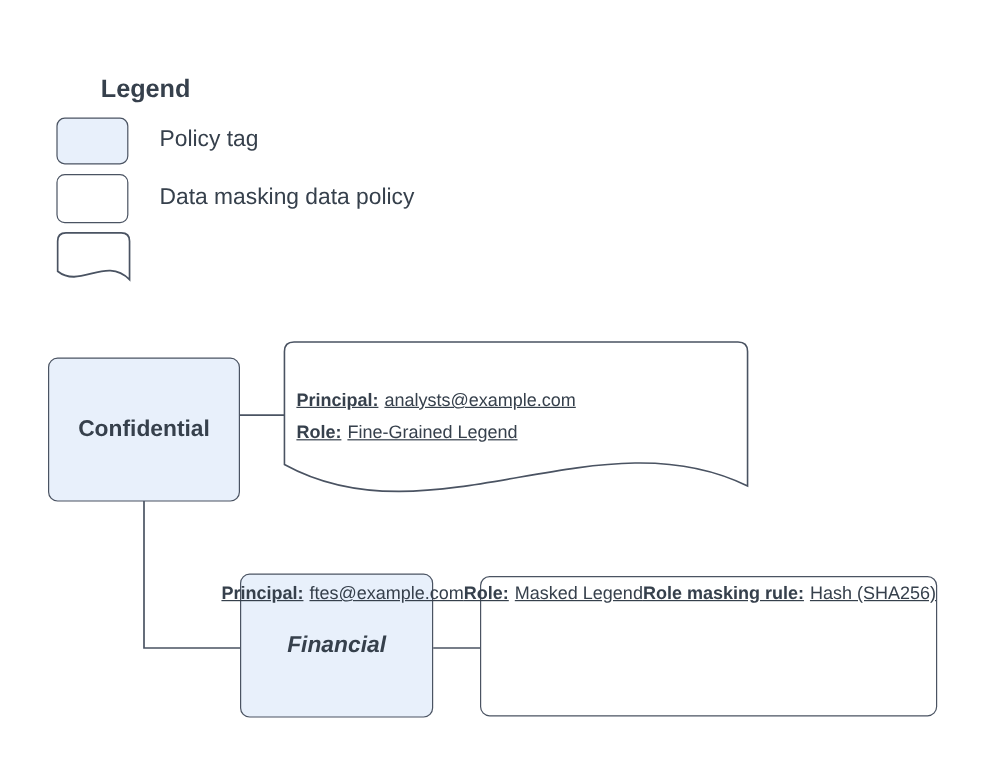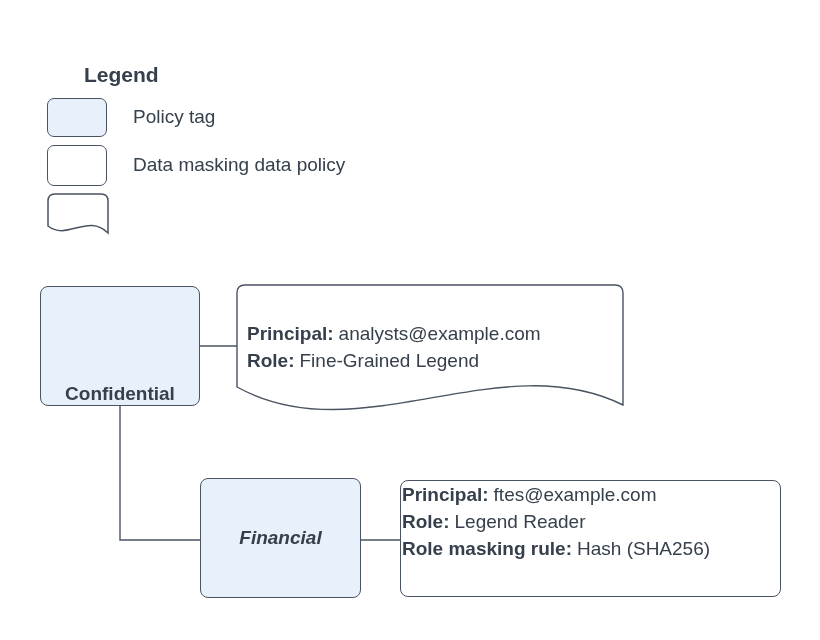--- a/index.html
+++ b/index.html
@@ -54,47 +54,48 @@
   .tag-node {
     background: var(--policy-tag-fill);
     border: 1.5px solid var(--stroke-color);
     border-radius: 8px;
     display: flex;
     align-items: center;
     justify-content: center;
     font-size: 19px;
     font-weight: 700;
   }
-  .node-confidential { left: 40px; top: 286px; width: 160px; height: 120px; align-items: flex-end; }
+  .node-confidential { left: 40px; top: 298px; width: 160px; height: 120px; }
   .node-financial   { left: 200px; top: 478px; width: 161px; height: 120px; font-style: italic; }
 
   .doc-shape {
     left: 236px; top: 284px; width: 388px; height: 132px;
     color: var(--stroke-color);
   }
   .doc-shape svg { position: absolute; left: 0; top: 0; }
   .doc-text {
     position: absolute;
     left: 11px; top: 36px;
     color: var(--text-color);
   }
   .policy-box {
     left: 400px; top: 480px; width: 381px; height: 117px;
     background: var(--shape-fill);
     border: 1.5px solid var(--stroke-color);
     border-radius: 8px;
     display: flex;
-    flex-direction: column;
-    justify-content: flex-start;
+    flex-direction: row;
+    justify-content: flex-end;
     padding-left: 1px;
   }
   .kv-line {
-    font-size: 19px;
+    font-size: 15px;
     line-height: 27px;
     white-space: nowrap;
+    text-decoration: underline;
   }
   .kv-key { font-weight: 700; margin-right: 5px; }
 
   .connectors { left: 0; top: 0; pointer-events: none; }
 </style>
 </head>
 <body>
 
 <div class="canvas">
 
@@ -138,20 +139,20 @@
 
   <div class="abs tag-node node-financial">
     <span>Financial</span>
   </div>
 
   <div class="abs policy-box">
     <div class="kv-line">
       <span class="kv-key">Principal:</span><span>ftes@example.com</span>
     </div>
     <div class="kv-line">
-      <span class="kv-key">Role:</span><span>Legend Reader</span>
+      <span class="kv-key">Role:</span><span>Masked Legend</span>
     </div>
     <div class="kv-line">
       <span class="kv-key">Role masking rule:</span><span>Hash (SHA256)</span>
     </div>
   </div>
 
 </div>
 
 </body></html>

